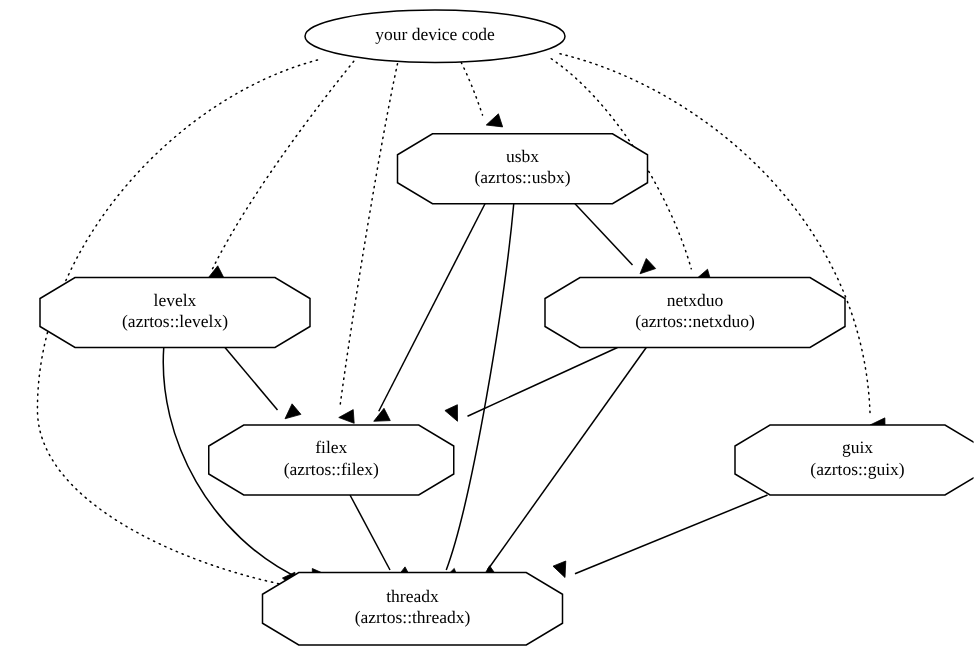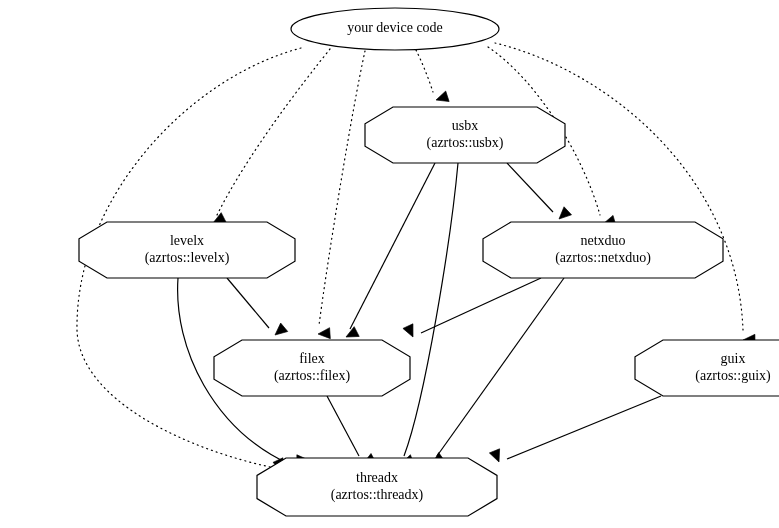--- a/index.html
+++ b/index.html
@@ -11,21 +11,20 @@
     width: 779px;
     height: 528px;
     overflow: hidden;
     font-family: "Liberation Serif", serif;
   }
   #graph-root {
     position: relative;
     width: 623px;
     height: 528px;
     background: #ffffff;
-    padding-left: 47px;
   }
   svg#graph-canvas {
     display: block;
     width: 779px;
     height: 528px;
   }
   .node-shape {
     fill: #ffffff;
     stroke: #000000;
     stroke-width: 1.2;

